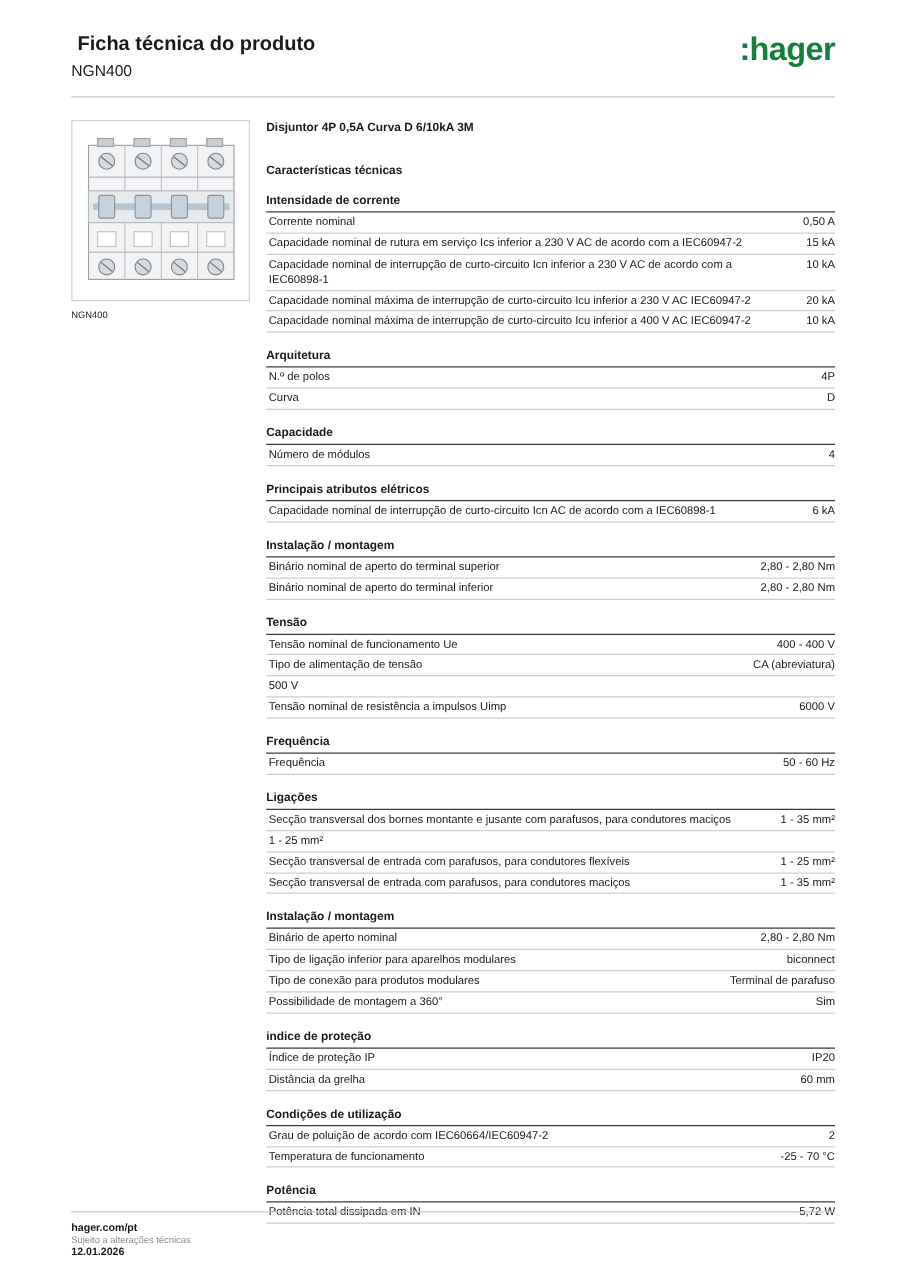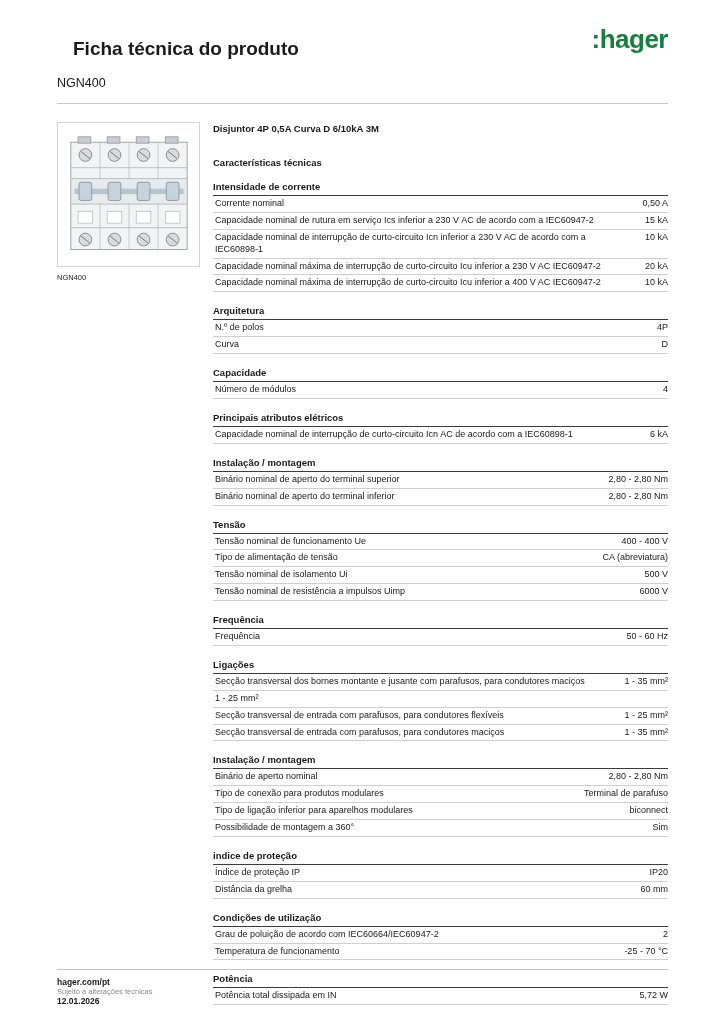--- a/index.html
+++ b/index.html
@@ -10,21 +10,21 @@
     height: 1024px;
     margin: 0 auto;
     background: #ffffff;
     box-sizing: border-box;
     padding: 22px 56px 0 57px;
     overflow: hidden;
   }
 
   
   .header { display: flex; justify-content: space-between; align-items: flex-start; }
-  .page-title { font-size: 19px; font-weight: bold; margin: 16px; }
+  .page-title { font-size: 16px; font-weight: bold; margin: 5px; }
   .page-subtitle { font-size: 12.5px; margin-top: 3px; }
   .logo { font-size: 26px; font-weight: bold; letter-spacing: -0.5px; margin-top: 2px; }
   .header-rule { border: none; border-top: 1px solid #c7c7c7; margin: 13px 0 0 0; }
 
   
   .content { display: flex; gap: 13px; margin-top: 18px; }
   .left-col { width: 143px; flex: none; }
   .product-image-box {
     width: 143px; height: 145px;
     border: 1px solid #d4d4d4;
@@ -229,21 +229,20 @@
     <div class="label">Tensão nominal de funcionamento Ue</div>
     <div class="value">400 - 400 V</div>
   </div>
 
   <div class="row">
     <div class="label">Tipo de alimentação de tensão</div>
     <div class="value">CA (abreviatura)</div>
   </div>
 
   <div class="row">
-    <div class="label">Tensão nominal de isolamento Ui</div>
     <div class="value">500 V</div>
   </div>
 
   <div class="row">
     <div class="label">Tensão nominal de resistência a impulsos Uimp</div>
     <div class="value">6000 V</div>
   </div>
 </div>
   </section>
 
@@ -283,27 +282,27 @@
 
   <section class="spec-section">
     <h2 class="section-title">Instalação / montagem</h2>
     <div class="section-rows">
   <div class="row">
     <div class="label">Binário de aperto nominal</div>
     <div class="value">2,80 - 2,80 Nm</div>
   </div>
 
   <div class="row">
+    <div class="label">Tipo de ligação inferior para aparelhos modulares</div>
+    <div class="value">biconnect</div>
+  </div>
+
+  <div class="row">
     <div class="label">Tipo de conexão para produtos modulares</div>
     <div class="value">Terminal de parafuso</div>
-  </div>
-
-  <div class="row">
-    <div class="label">Tipo de ligação inferior para aparelhos modulares</div>
-    <div class="value">biconnect</div>
   </div>
 
   <div class="row">
     <div class="label">Possibilidade de montagem a 360°</div>
     <div class="value">Sim</div>
   </div>
 </div>
   </section>
 
   <section class="spec-section">

